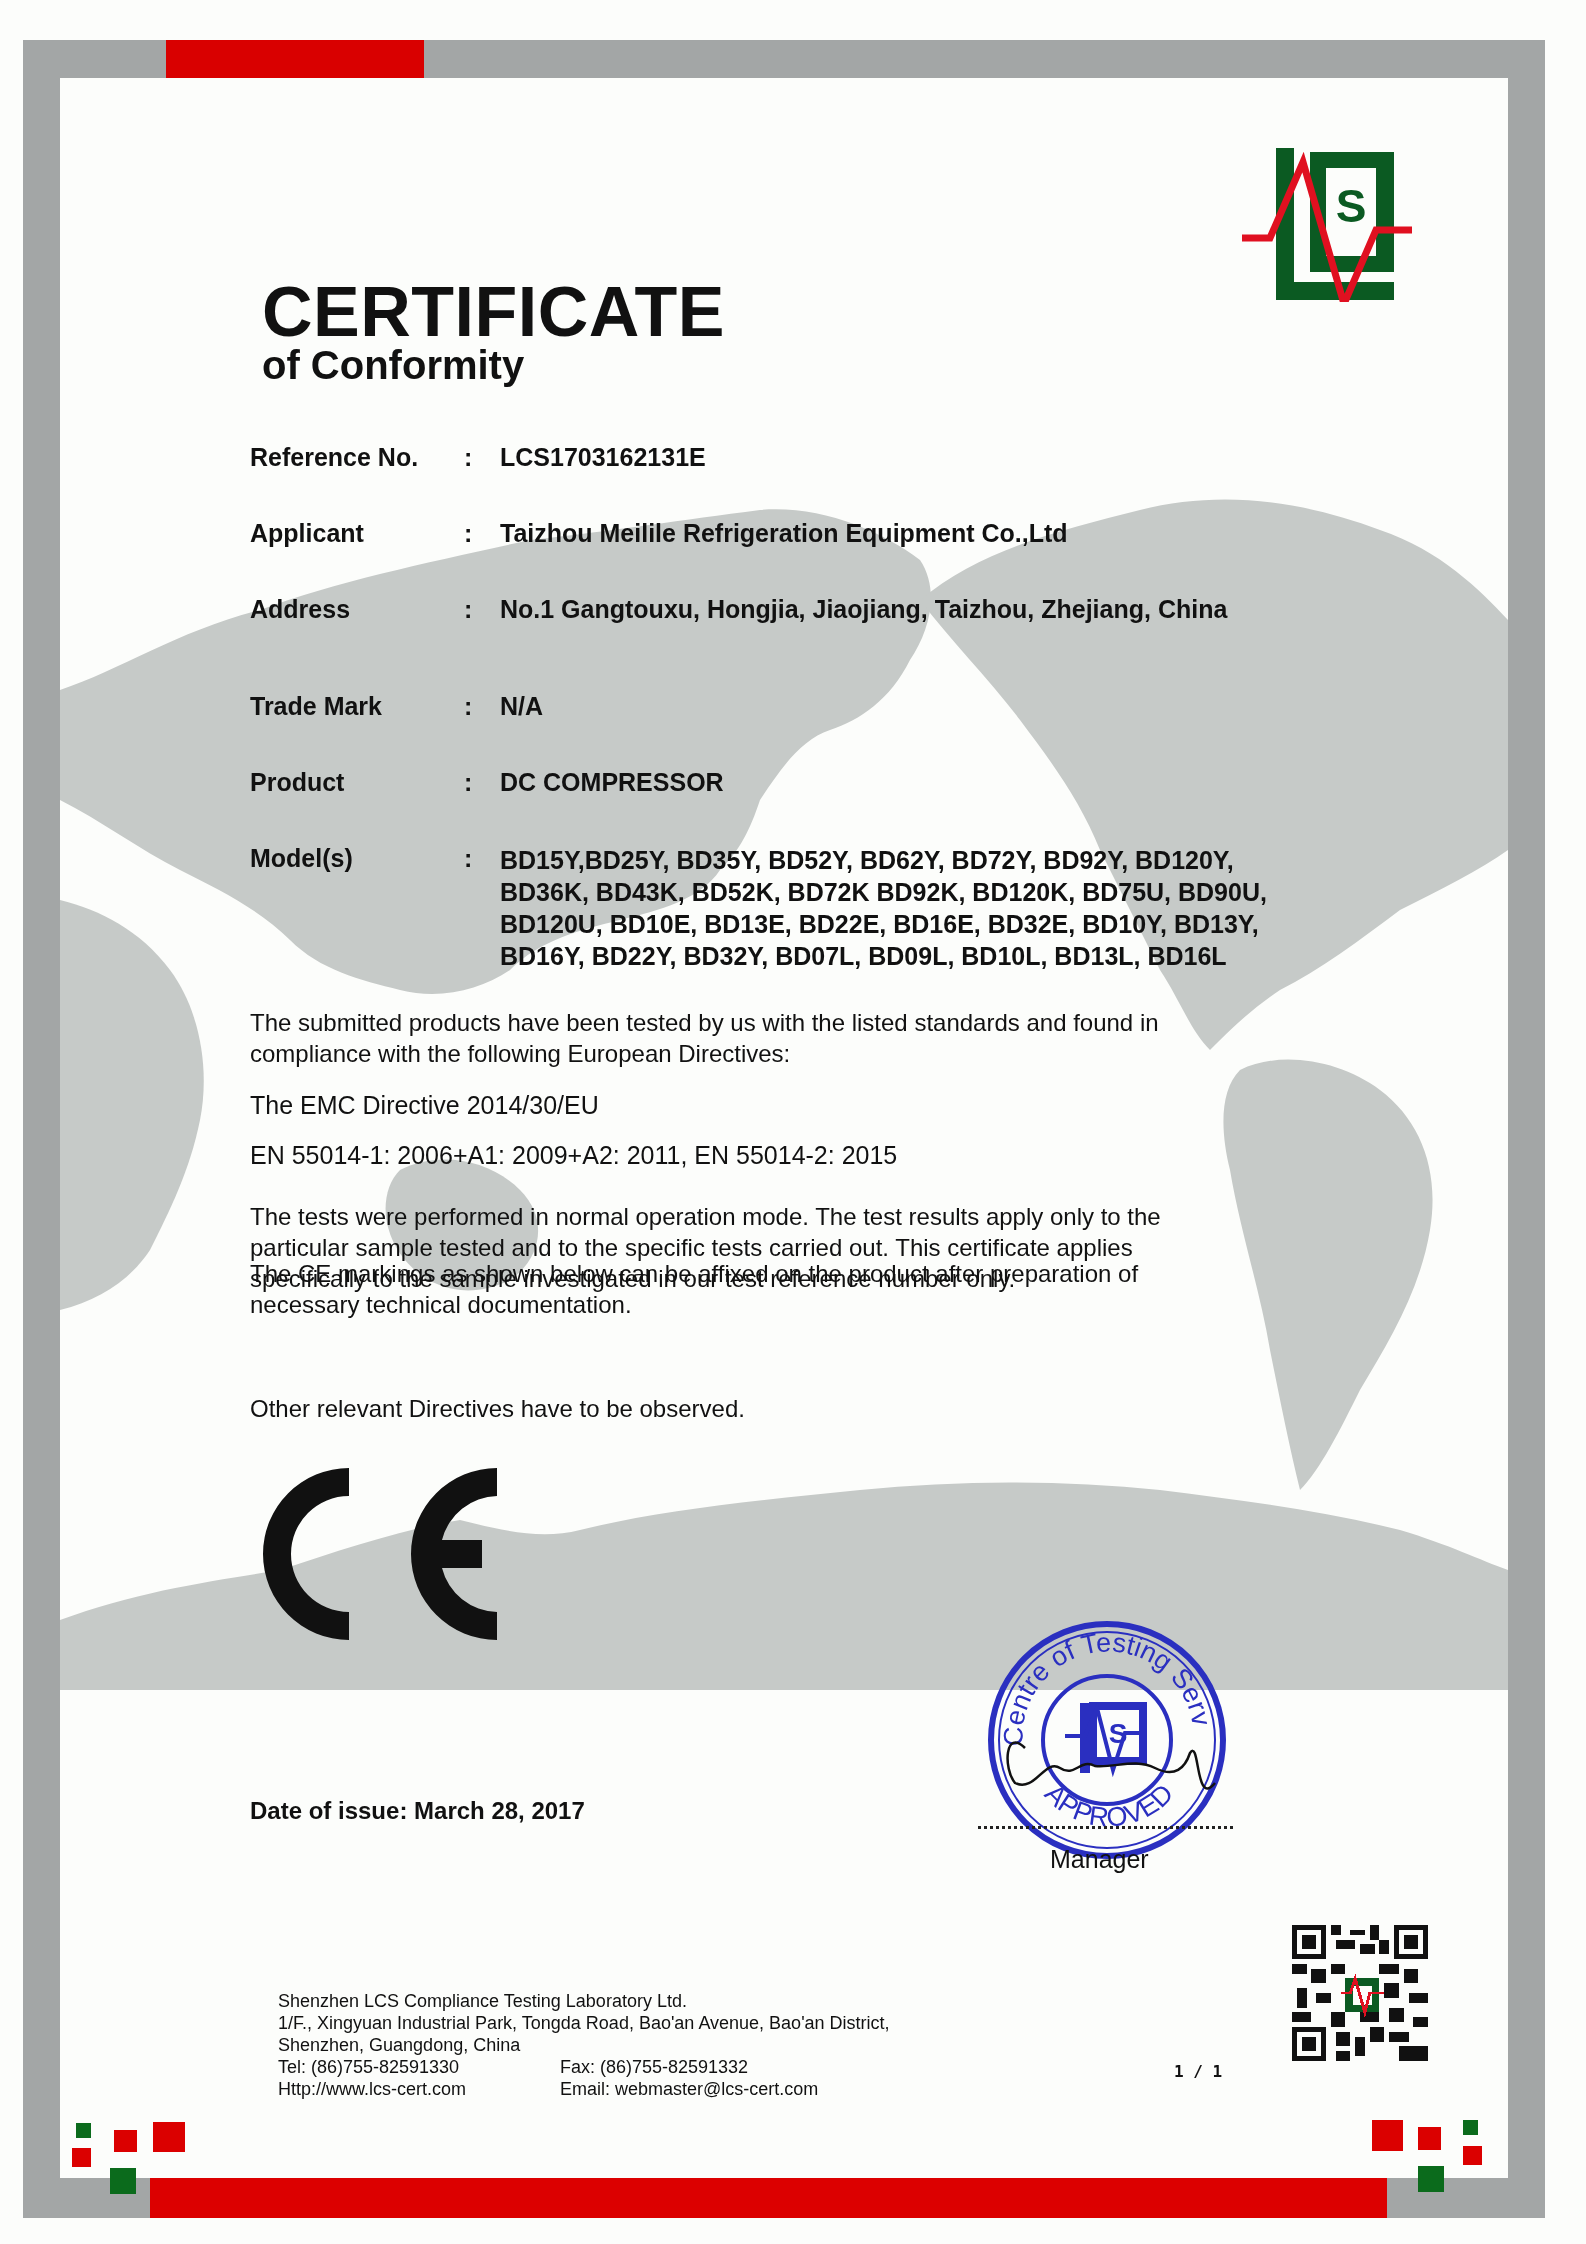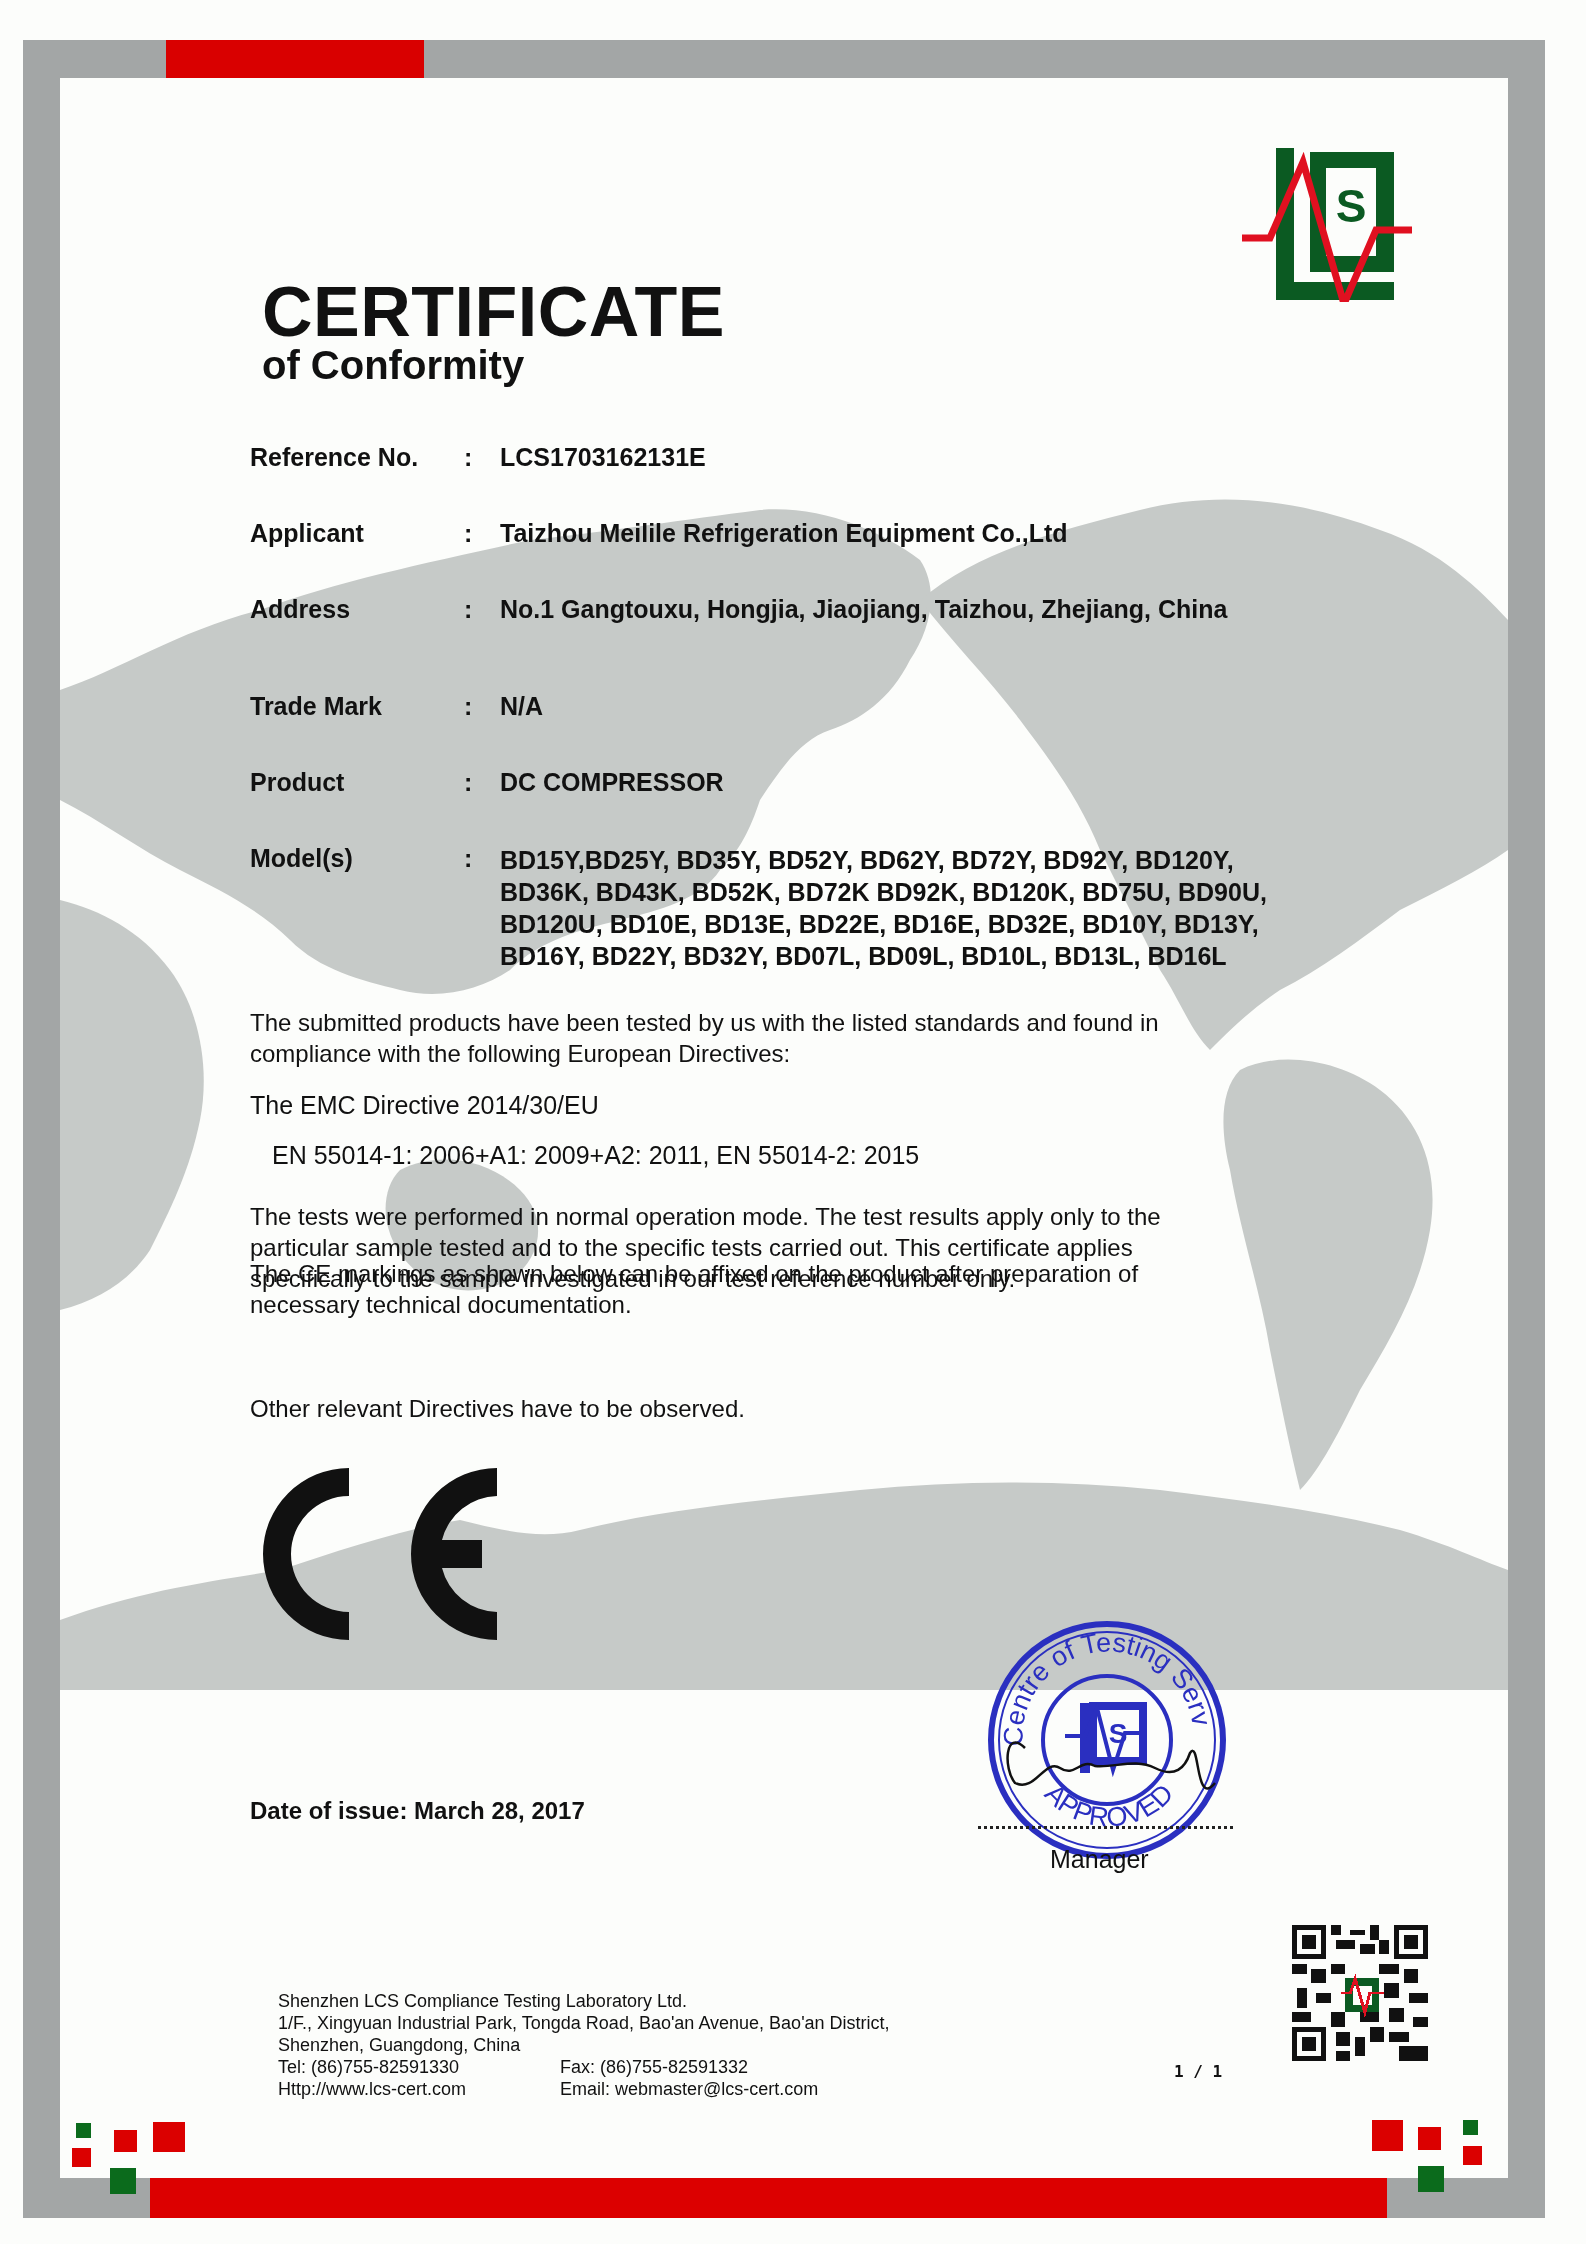--- a/index.html
+++ b/index.html
@@ -124,21 +124,21 @@
   <div class="models">
     <div>BD15Y,BD25Y, BD35Y, BD52Y, BD62Y, BD72Y, BD92Y, BD120Y,</div>
     <div>BD36K, BD43K, BD52K, BD72K  BD92K, BD120K, BD75U, BD90U,</div>
     <div>BD120U, BD10E, BD13E, BD22E, BD16E, BD32E, BD10Y, BD13Y,</div>
     <div>BD16Y, BD22Y, BD32Y, BD07L, BD09L, BD10L, BD13L, BD16L</div>
   </div>
 </div>
 
 <div class="para" style="top:1007px;">The submitted products have been tested by us with the listed standards and found in compliance with the following European Directives:</div>
 <div class="para bold" style="top:1090px;">The EMC Directive 2014/30/EU</div>
-<div class="para bold" style="top:1140px;margin-left:22px;">EN 55014-1: 2006+A1: 2009+A2: 2011, EN 55014-2: 2015</div>
+<div class="para bold" style="top:1140px;">EN 55014-1: 2006+A1: 2009+A2: 2011, EN 55014-2: 2015</div>
 <div class="para" style="top:1201px;">The tests were performed in normal operation mode. The test results apply only to the particular sample tested and to the specific tests carried out. This certificate applies specifically to the sample investigated in our test reference number only.</div>
 <div class="para" style="top:1258px;">The CE markings as shown below can be affixed on the product after preparation of necessary technical documentation.</div>
 <div class="para" style="top:1393px;">Other relevant Directives have to be observed.</div>
 
 <svg class="abs ce" viewBox="0 0 250 185">
   <path d="M97,6 A86,86 0 1 0 97,178 L97,150 A58,58 0 1 1 97,34 Z" fill="#111"></path>
   <path d="M245,6 A86,86 0 1 0 245,178 L245,150 A58,58 0 0 1 190,106 L230,106 L230,78 L190,78 A58,58 0 0 1 245,34 Z" fill="#111"></path>
 </svg>
 
 <div class="abs date">Date of issue: March 28, 2017</div>

